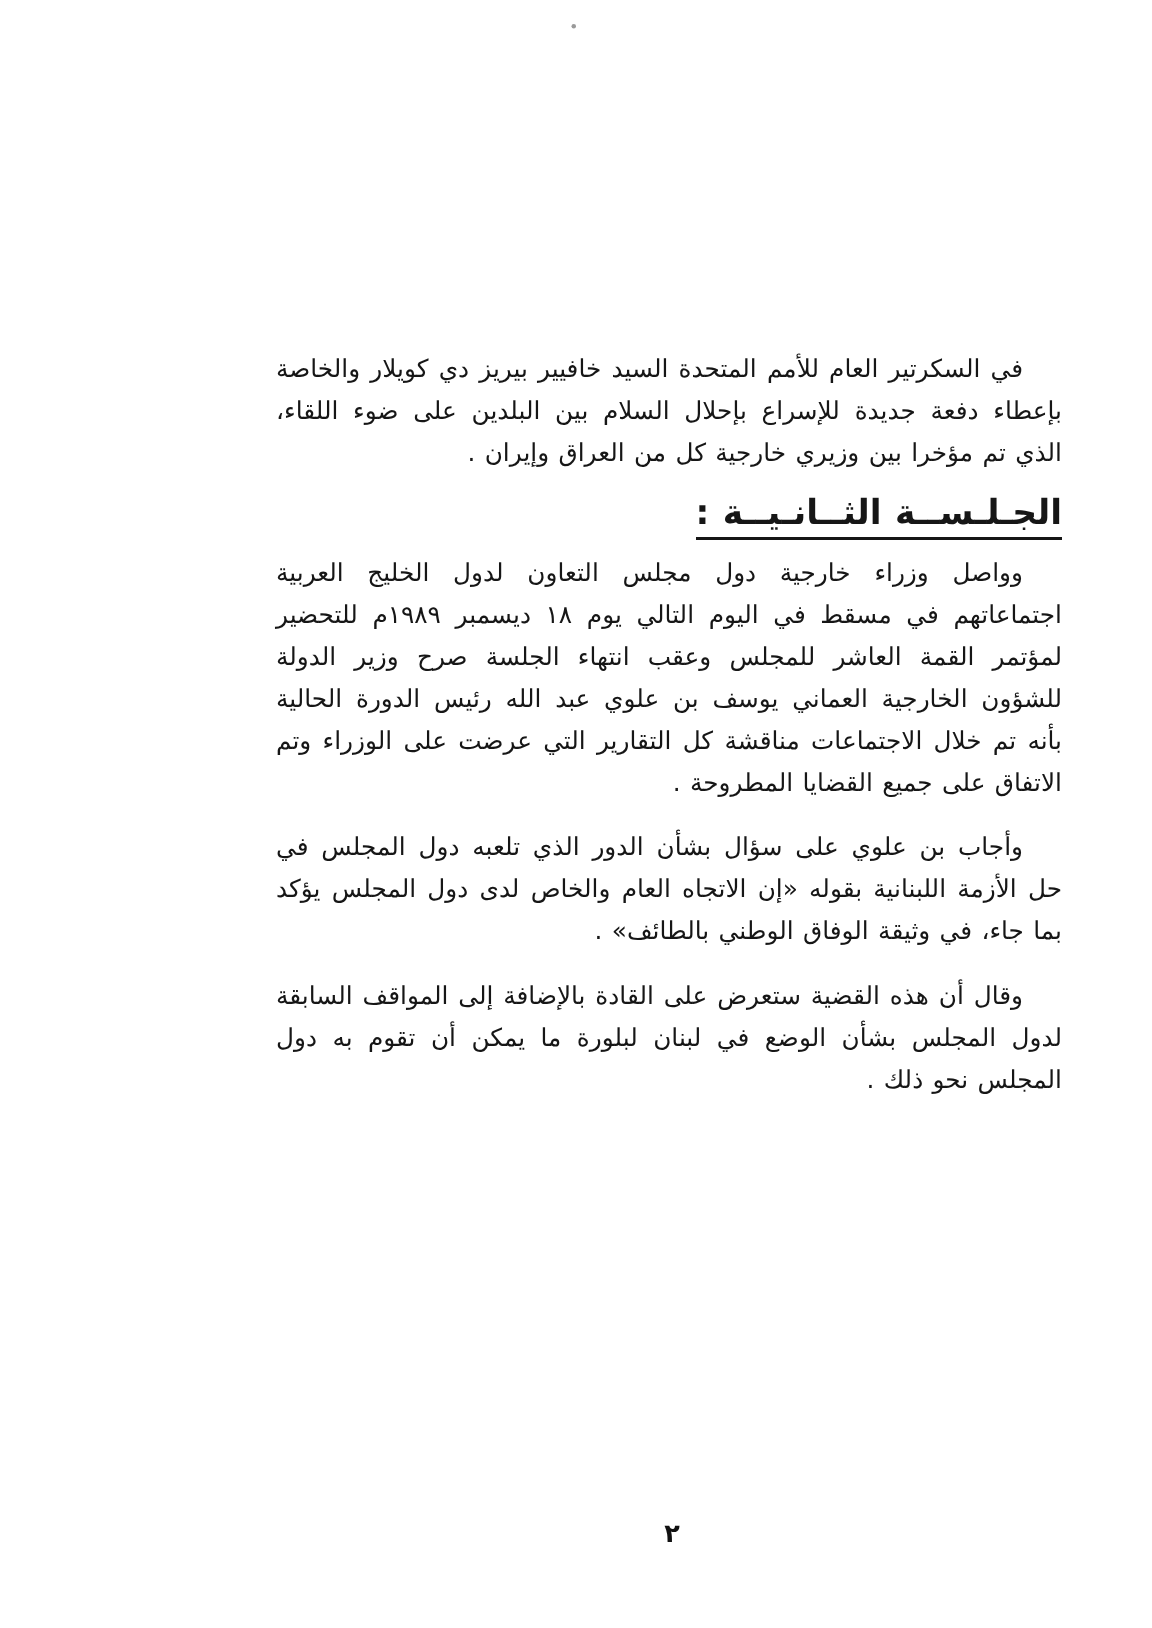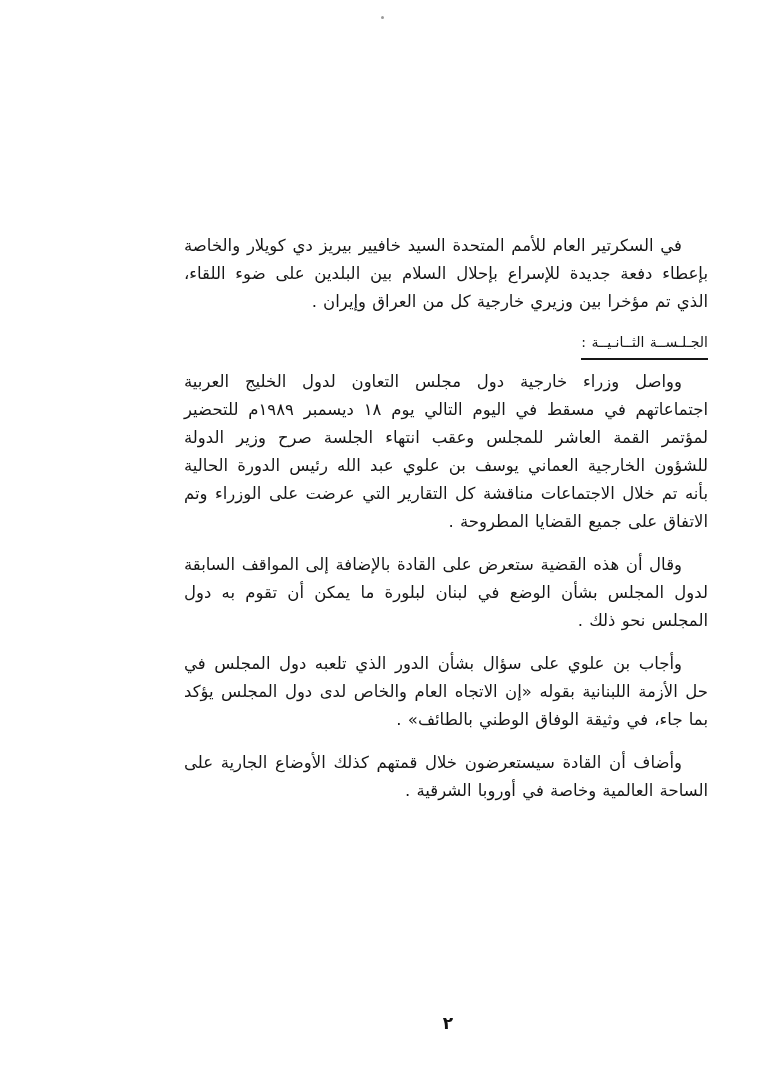--- a/index.html
+++ b/index.html
@@ -42,22 +42,22 @@
   }
   .para {
     text-indent: 26px;
     margin-bottom: 0;
   }
   .para + .para { margin-top: 15px; }
   .gap-lg { margin-top: 20px !important; }
   .heading {
     margin-top: 12px;
     margin-bottom: 4px;
-    font-weight: normal;
-    font-size: 14px;
+    font-weight: bold;
+    font-size: 23px;
   }
   .heading .heading-text {
     border-bottom: 2px solid #161616;
     padding-bottom: 2px;
     display: inline-block;
   }
   .after-heading { margin-top: 8px !important; }
   .page-number {
     position: absolute;
     bottom: 52px;
@@ -81,23 +81,22 @@
     <p class="para">في السكرتير العام للأمم المتحدة السيد خافيير بيريز دي كويلار والخاصة بإعطاء دفعة جديدة للإسراع بإحلال السلام بين البلدين على ضوء اللقاء، الذي تم مؤخرا بين وزيري خارجية كل من العراق وإيران .</p>
 
 
     <h2 class="heading">
       <span class="heading-text">الجـلـســة الثــانـيــة :</span>
     </h2>
 
     <p class="para after-heading">وواصل وزراء خارجية دول مجلس التعاون لدول الخليج العربية اجتماعاتهم في مسقط في اليوم التالي يوم ١٨ ديسمبر ١٩٨٩م للتحضير لمؤتمر القمة العاشر للمجلس وعقب انتهاء الجلسة صرح وزير الدولة للشؤون الخارجية العماني يوسف بن علوي عبد الله رئيس الدورة الحالية بأنه تم خلال الاجتماعات مناقشة كل التقارير التي عرضت على الوزراء وتم الاتفاق على جميع القضايا المطروحة .</p>
 
 
+    <p class="para">وأجاب بن علوي على سؤال بشأن الدور الذي تلعبه دول المجلس في حل الأزمة اللبنانية بقوله «إن الاتجاه العام والخاص لدى دول المجلس يؤكد بما جاء، في وثيقة الوفاق الوطني بالطائف» .</p>
+
     <p class="para">وقال أن هذه القضية ستعرض على القادة بالإضافة إلى المواقف السابقة لدول المجلس بشأن الوضع في لبنان لبلورة ما يمكن أن تقوم به دول المجلس نحو ذلك .</p>
 
-    <p class="para">وأجاب بن علوي على سؤال بشأن الدور الذي تلعبه دول المجلس في حل الأزمة اللبنانية بقوله «إن الاتجاه العام والخاص لدى دول المجلس يؤكد بما جاء، في وثيقة الوفاق الوطني بالطائف» .</p>
-
-    <p class="para">وأضاف أن القادة سيستعرضون خلال قمتهم كذلك الأوضاع الجارية على الساحة العالمية وخاصة في أوروبا الشرقية .</p>
 
   </div>
 
   <div class="page-number">٢</div>
 
 </div>
 
 </body></html>

